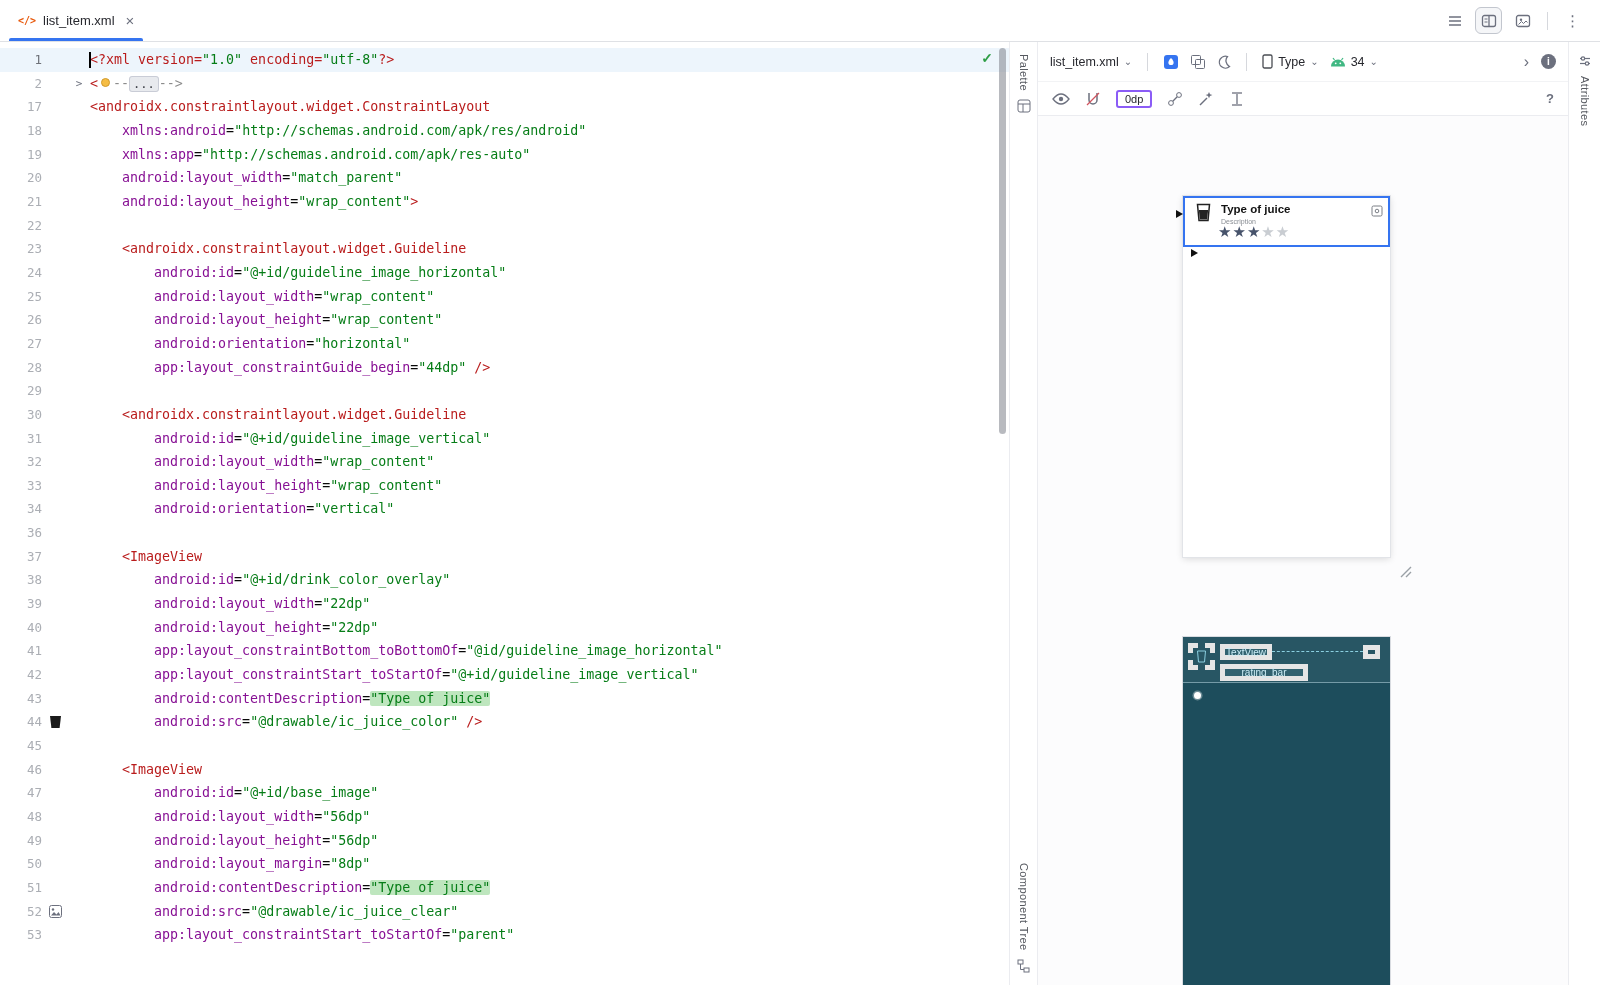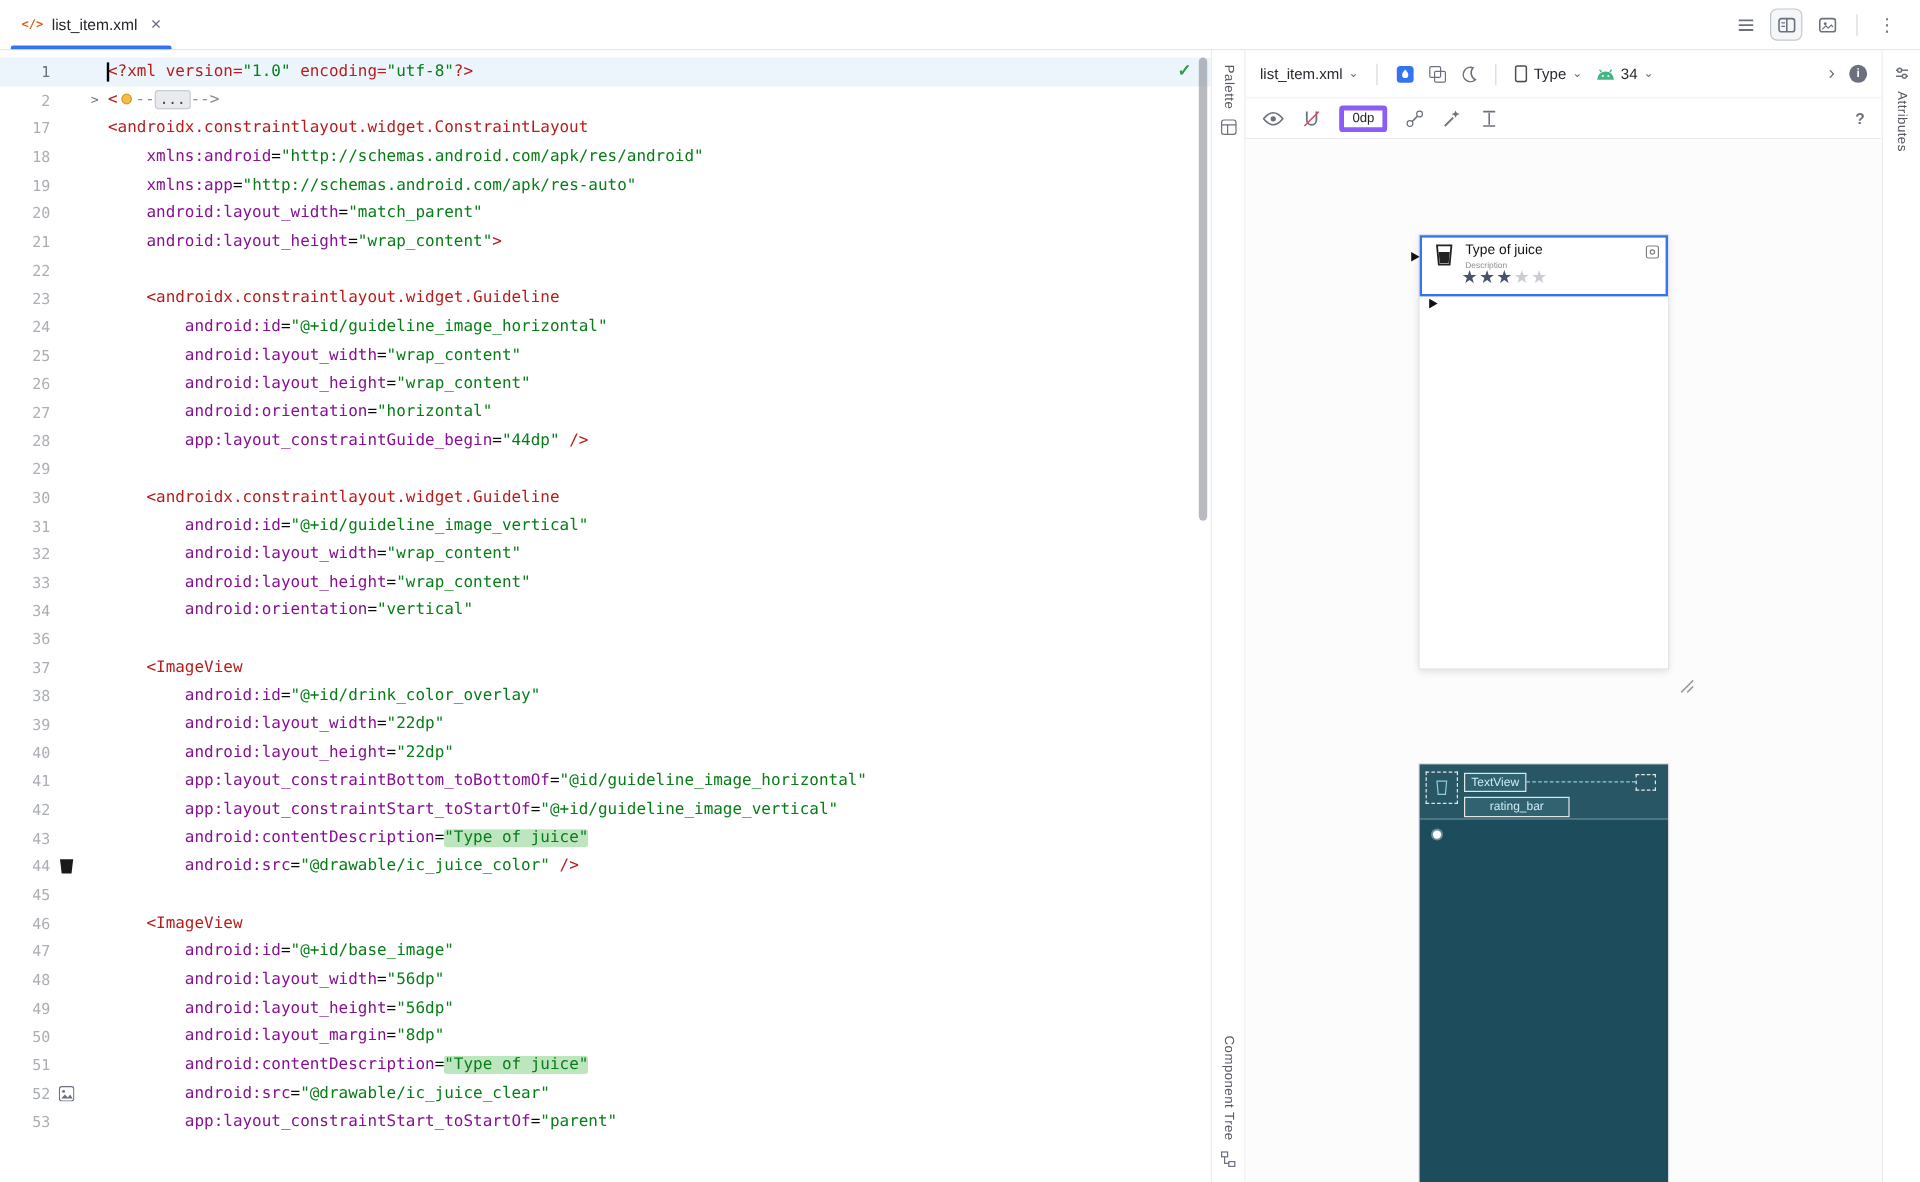--- a/index.html
+++ b/index.html
@@ -52,46 +52,46 @@
   .vtext{writing-mode:vertical-rl;font-size:11px;color:#55585F;letter-spacing:.4px}
   .spacer{flex:1}
   .dcol{flex:1;display:flex;flex-direction:column;min-width:0}
 
   .dtool1{flex:0 0 40px;display:flex;align-items:center;gap:11px;padding:0 12px;border-bottom:1px solid #F2F3F5}
   .dtool2{flex:0 0 34px;display:flex;align-items:center;gap:15px;padding:0 14px;border-bottom:1px solid #EBECF0}
   .selector{display:flex;align-items:center;gap:5px;font-size:12.5px;color:#27282E;cursor:default}
   .chev{font-size:10px;color:#6C707E;line-height:1}
   .next-glyph{font-size:16px;color:#6C707E}
   .issues{width:15px;height:15px;border-radius:50%;background:#6C707E;color:#fff;font-size:10px;display:flex;align-items:center;justify-content:center;font-weight:bold}
-  .chip{border:4px solid #8b5cf6;border-radius:3px;font-size:11px;color:#27282E;padding:1px 7px}
+  .chip{border:2px solid #8b5cf6;border-radius:3px;font-size:11px;color:#27282E;padding:1px 7px}
   .helpq{margin-left:auto;color:#6C707E;font-size:13px;font-weight:bold}
   .pushright{margin-left:auto;display:flex;align-items:center;gap:12px}
   .icb{display:flex;align-items:center;justify-content:center}
 
   
   .canvas{flex:1;position:relative;background:#FCFCFD;overflow:hidden}
   .pcard{position:absolute;left:145px;top:80px;width:207px;height:361px;background:#fff;
     box-shadow:0 0 0 1px #E2E4E8,0 2px 7px rgba(0,0,0,.14)}
   .pitem{position:absolute;left:0;top:0;width:207px;height:51px;border:2px solid #3574F0;background:#fff}
   .glass{position:absolute;left:10px;top:5px}
-  .ptitle{position:absolute;left:36px;top:5px;font-size:11.5px;font-weight:normal;color:#121212}
+  .ptitle{position:absolute;left:36px;top:5px;font-size:11.5px;font-weight:bold;color:#121212}
   .pdesc{position:absolute;left:36px;top:20px;font-size:7px;color:#8A8E94}
   .stars{position:absolute;left:33px;top:24px;font-size:15px;letter-spacing:1px;line-height:1.3}
   .star.sf{color:#47536B}
   .star.se{color:#C9CDD2}
   .ptr-icon{position:absolute;right:5px;top:5px}
   .sel-marker{position:absolute;width:0;height:0;border-top:4.5px solid transparent;border-bottom:4.5px solid transparent;border-left:7px solid #111}
   .mk1{left:-9px;top:12px}
   .mk2{left:6px;top:51px}
   .grip{position:absolute;left:360px;top:448px}
 
   .bcard{position:absolute;left:145px;top:521px;width:207px;height:352px;background:#1D4D5C;
     box-shadow:0 0 0 1px #D9DCE1}
   .bp-band{position:absolute;left:0;top:0;width:207px;height:46px;background:rgba(255,255,255,.05);border-bottom:1px solid rgba(210,240,248,.45)}
-  .bp-box{position:absolute;border:1px solid #e5e5e5;color:#CBEDF6;font-size:10px;display:flex;align-items:center;justify-content:center;background:rgba(139,207,224,.10);white-space:nowrap}
+  .bp-box{position:absolute;border:5px solid #e5e5e5;color:#CBEDF6;font-size:10px;display:flex;align-items:center;justify-content:center;background:rgba(139,207,224,.10);white-space:nowrap}
   .bp-dash{border-style:dashed;background:transparent}
   .bp-conn{position:absolute;left:89px;top:14px;width:91px;border-top:1px dashed #8BCFE0}
   .bp-handle{position:absolute;left:11px;top:55px;width:7px;height:7px;border-radius:50%;background:#FFF;box-shadow:0 0 0 1.5px rgba(255,255,255,.35)}
 </style>
 </head>
 <body>
 
 <div class="app">
 
   <div class="tabbar">

